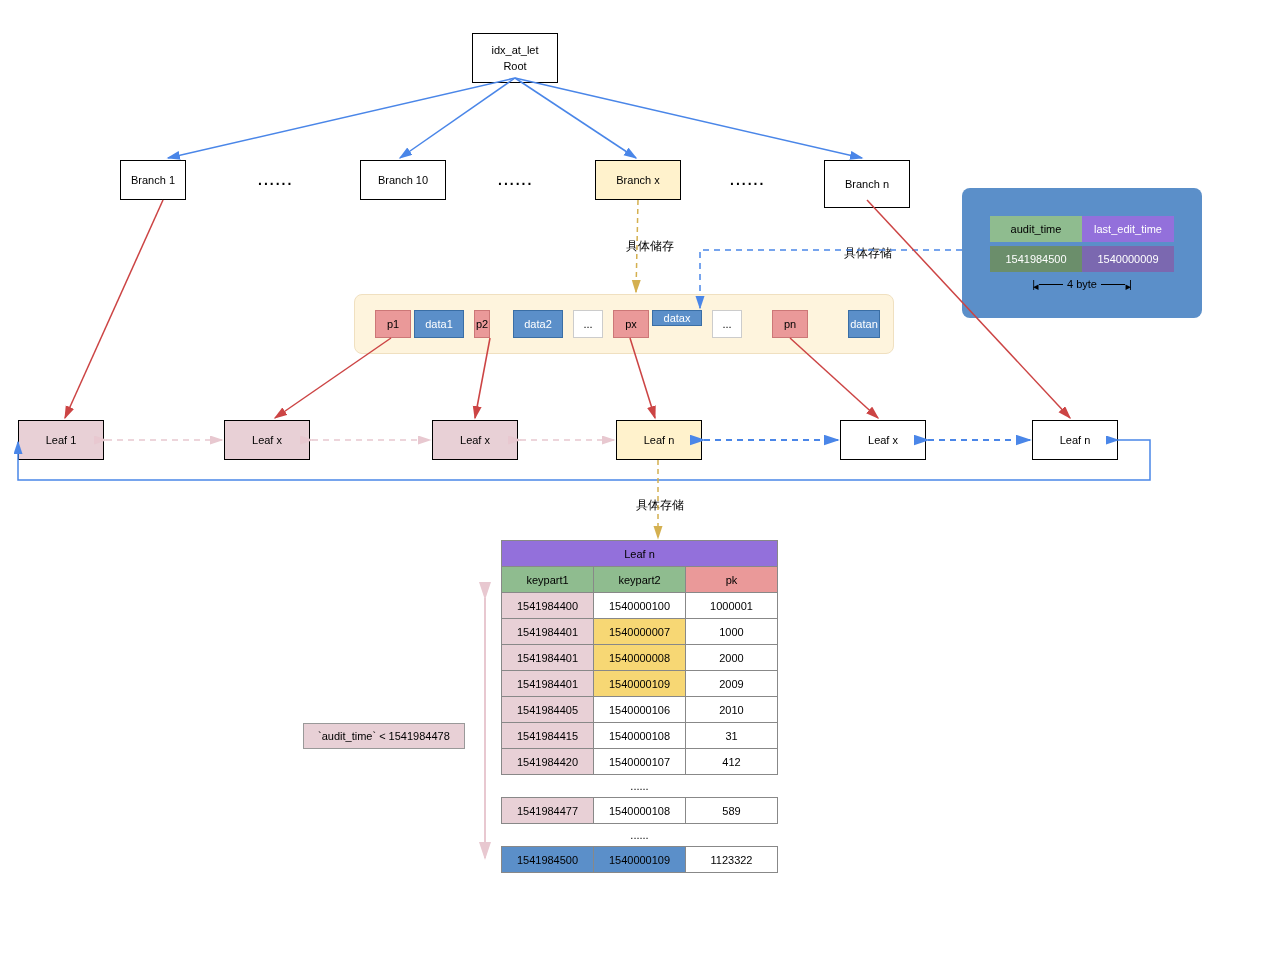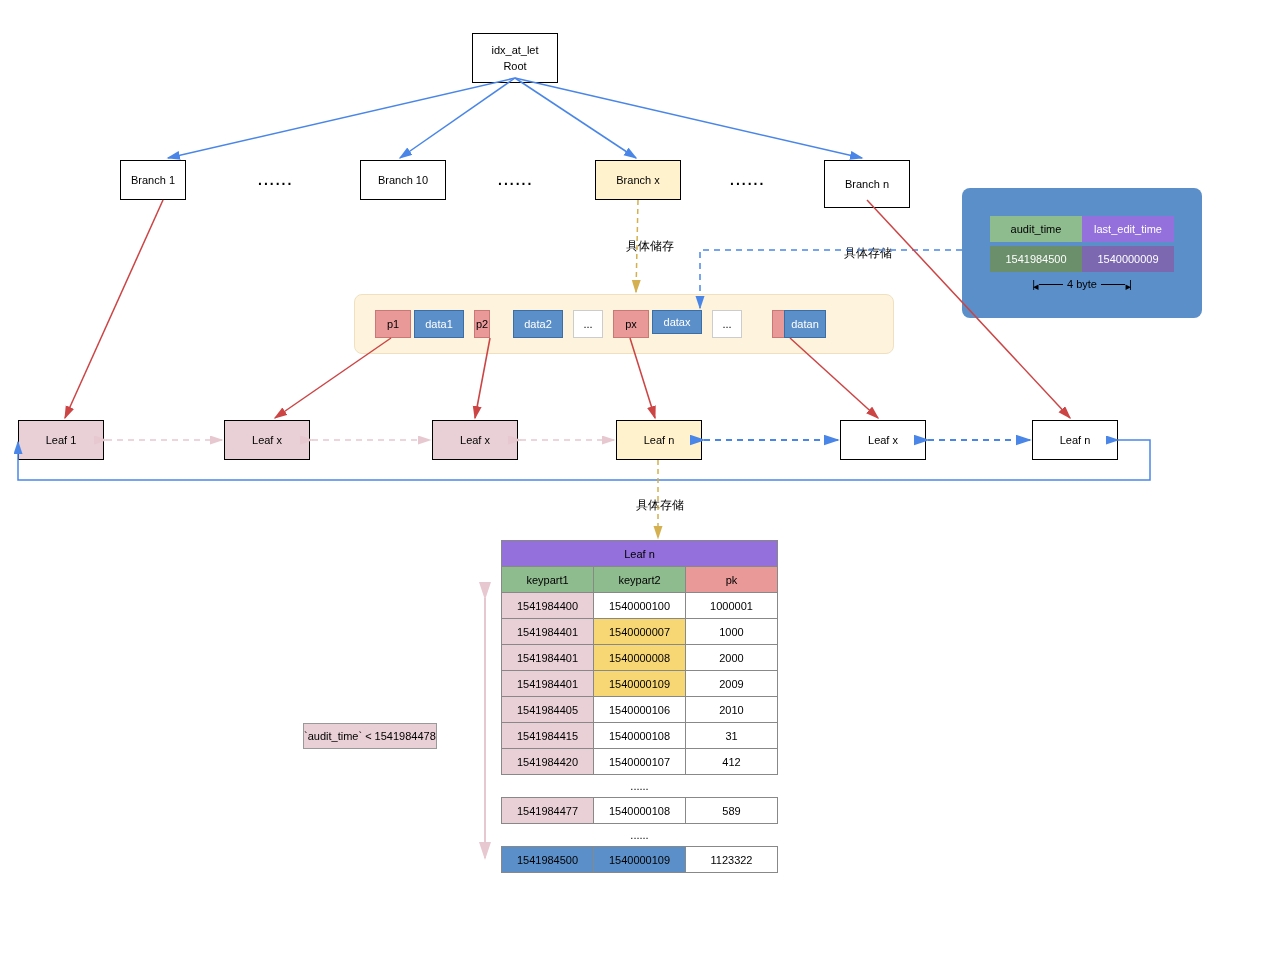--- a/index.html
+++ b/index.html
@@ -25,21 +25,21 @@
 .table-container { position: absolute; }
 .tbl { border-collapse: collapse; }
 .tbl td, .tbl th { border: 1px solid #888; padding: 5px 8px; text-align: center; font-size: 11px; width: 92px; height: 26px; }
 .tbl .hdr-title { background: #9370db; color: #000; font-weight: normal; }
 .tbl .hdr-kp { background: #8fbc8f; }
 .tbl .hdr-pk { background: #ea9999; }
 .tbl .kp1 { background: #e8d0d6; }
 .tbl .kp2y { background: #f7d774; }
 .tbl .blue { background: #5b8fc9; color: #000; }
 .tbl .sep td { border: none; text-align: center; height: 20px; }
-.annotation { position: absolute; border: 1px solid #999; background: #e8d0d6; padding: 6px 0; font-size: 11px; }
+.annotation { position: absolute; border: 1px solid #999; background: #e8d0d6; padding: 6px 14px; font-size: 11px; }
 svg.overlay { position: absolute; top: 0; left: 0; width: 1269px; height: 978px; pointer-events: none; }
 </style>
 </head>
 <body>
 
 <div class="node" style="left:472px;top:33px;width:86px;height:50px;flex-direction:column;line-height:1.5;">
   <span>idx_at_let</span>
   <span>Root</span>
 </div>
 
@@ -62,24 +62,24 @@
 <div class="label" style="left:614px;top:238px;margin-left:12px;">具体储存</div>
 <div class="label" style="left:844px;top:245px;">具体存储</div>
 
 <div class="inner-block" style="left:354px;top:294px;width:540px;height:60px;"></div>
 <div class="cell p" style="left:375px;top:310px;width:36px;height:28px;">p1</div>
 <div class="cell d" style="left:414px;top:310px;width:50px;height:28px;">data1</div>
 <div class="cell p" style="left:474px;top:310px;width:16px;height:28px;">p2</div>
 <div class="cell d" style="left:513px;top:310px;width:50px;height:28px;">data2</div>
 <div class="cell dots" style="left:573px;top:310px;width:30px;height:28px;">...</div>
 <div class="cell p" style="left:613px;top:310px;width:36px;height:28px;">px</div>
-<div class="cell d" style="left:652px;top:310px;width:50px;height:24px;">datax</div>
+<div class="cell d" style="left:652px;top:310px;width:50px;height:16px;">datax</div>
 <div class="cell dots" style="left:712px;top:310px;width:30px;height:28px;">...</div>
 <div class="cell p" style="left:772px;top:310px;width:36px;height:28px;">pn</div>
-<div class="cell d" style="left:784px;top:310px;width:42px;height:28px;">datan</div>
+<div class="cell d" style="left:848px;top:310px;width:32px;height:28px;">datan</div>
 
 <div class="node pink" style="left:18px;top:420px;width:86px;height:40px;">
     <span>Leaf 1</span>
   </div>
 <div class="node pink" style="left:224px;top:420px;width:86px;height:40px;">
     <span>Leaf x</span>
   </div>
 <div class="node pink" style="left:432px;top:420px;width:86px;height:40px;">
     <span>Leaf x</span>
   </div>

